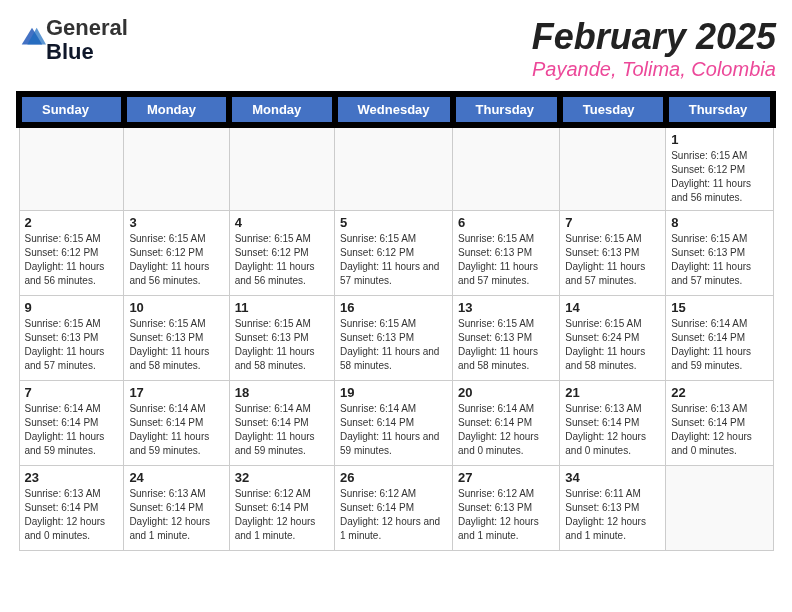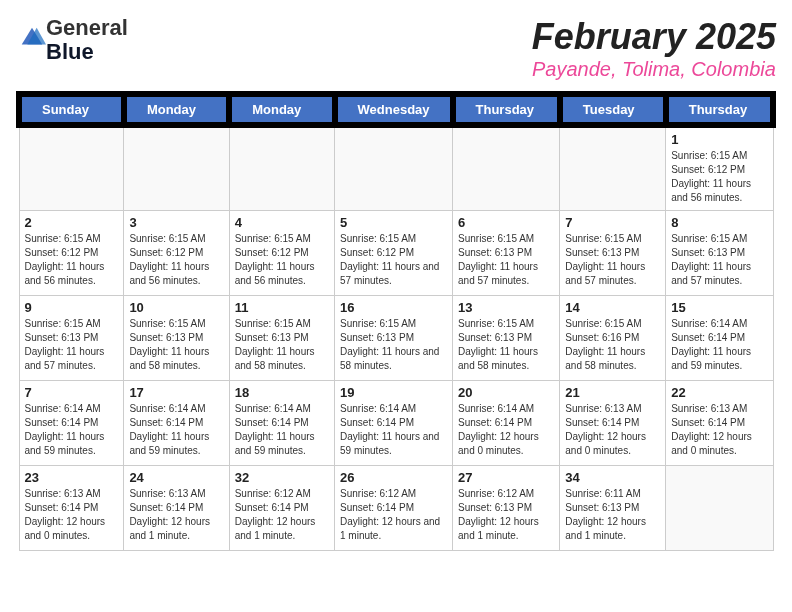--- a/index.html
+++ b/index.html
@@ -208,21 +208,21 @@
         </td>
         <td>
           <span class="day-num">13</span>
           <div class="day-info">Sunrise: 6:15 AM
 Sunset: 6:13 PM
 Daylight: 11 hours and 58 minutes.</div>
         </td>
         <td>
           <span class="day-num">14</span>
           <div class="day-info">Sunrise: 6:15 AM
-Sunset: 6:16 PM
+Sunset: 6:24 PM
 Daylight: 11 hours and 58 minutes.</div>
         </td>
         <td>
           <span class="day-num">15</span>
           <div class="day-info">Sunrise: 6:14 AM
 Sunset: 6:14 PM
 Daylight: 11 hours and 59 minutes.</div>
         </td>
       </tr>
       <tr class="week-row">

